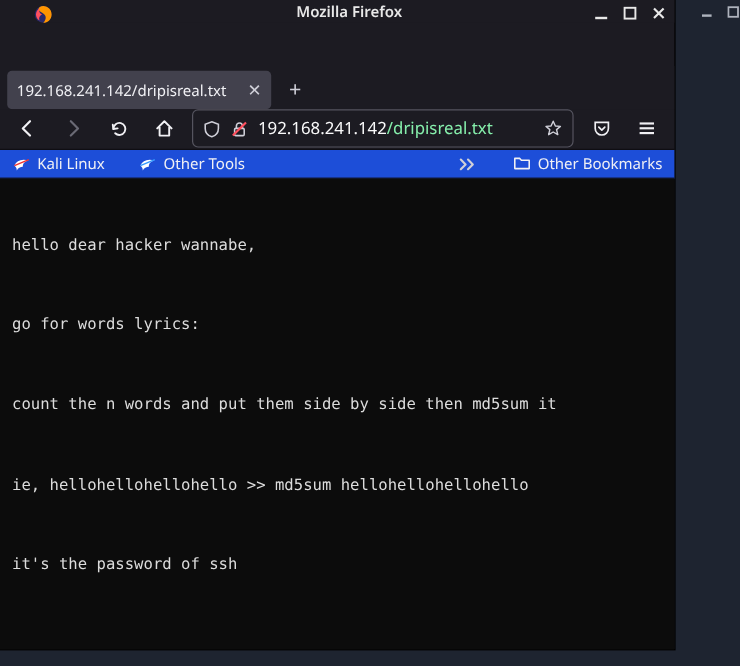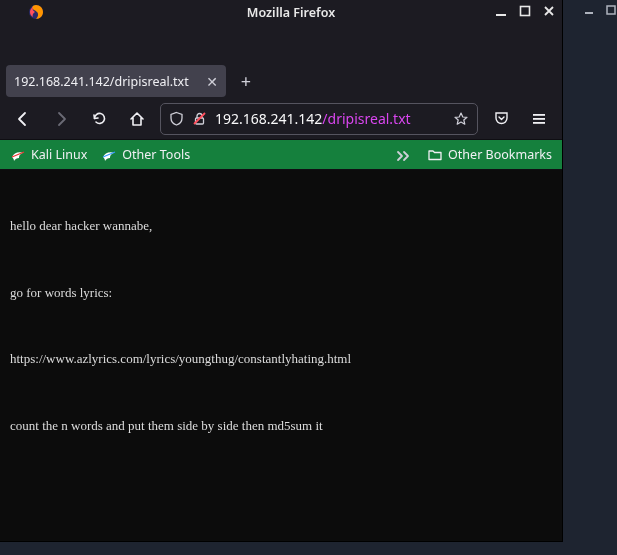--- a/index.html
+++ b/index.html
@@ -42,37 +42,37 @@
   .urlbar {
     flex: 1; height: 32px; background: #1c1b22;
     border: 1px solid #55545f; border-radius: 5px;
     display: flex; align-items: center; padding: 0 8px; gap: 8px;
     color: #cfcfd8; font-size: 14px;
   }
   .urlbar .shield { color: #cfcfd8; }
   .urlbar .lock { color: #ff6a6a; }
   .urlbar .url-text { flex: 1; display: flex; align-items: baseline; white-space: nowrap; overflow: hidden; }
   .urlbar .url-host { color: #f9f9fa; }
-  .urlbar .url-path { color: #d946ef; }
+  .urlbar .url-path { color: #86efac; }
   .urlbar .star { color: #cfcfd8; cursor: pointer; }
 
-  .bookbar { height: 30px; background: #15803d; display: flex; align-items: center; padding: 0 10px; gap: 14px; color: #f0f0f4; font-size: 12.5px; border-bottom: 1px solid #0f0e13; }
+  .bookbar { height: 30px; background: #1d4ed8; display: flex; align-items: center; padding: 0 10px; gap: 28px; color: #f0f0f4; font-size: 12.5px; border-bottom: 1px solid #0f0e13; }
   .bk { display: flex; align-items: center; gap: 5px; cursor: pointer; }
   .bk-ico { width: 16px; height: 16px; display: inline-flex; align-items: center; justify-content: center; }
   .book-spacer { flex: 1; }
   .chev { color: #cfcfd8; cursor: pointer; }
   .other-bk { display: flex; align-items: center; gap: 5px; cursor: pointer; justify-content: flex-end; }
 
   .content {
     flex: 1; background: #0c0c0c; color: #dcdcdc;
     font-family: "DejaVu Sans Mono", "Menlo", monospace;
     font-size: 13px; line-height: 1.35;
     padding: 12px 10px; white-space: pre-wrap;
   }
-  .content p { margin-bottom: 14px; font-family: Liberation Serif, serif; }
+  .content p { margin-bottom: 14px; }
 
   svg { display: block; }
 </style>
 </head>
 <body>
 
 <div class="desktop-extra">
   <span>
     <svg width="10" height="10" viewBox="0 0 10 10">
         <rect x="1" y="7" width="8" height="2" fill="#aeb3bd"></rect>
@@ -216,17 +216,18 @@
             <path d="M2 4 H6 L7.5 5.5 H14 V12.5 H2 Z" fill="none" stroke="#f0f0f4" stroke-width="1.3" stroke-linejoin="round"></path>
           </svg>
       </span>
       <span>Other Bookmarks</span>
     </div>
   </div>
 
   <div class="content">
     <p>hello dear hacker wannabe,</p>
     <p>go for words lyrics:</p>
-    <p>https://www.azlyrics.com/lyrics/youngthug/constantlyhating.html</p>
     <p>count the n words and put them side by side then md5sum it</p>
+    <p>ie, hellohellohellohello &gt;&gt; md5sum hellohellohellohello</p>
+    <p>it's the password of ssh</p>
   </div>
 
 </div>
 
 </body></html>

